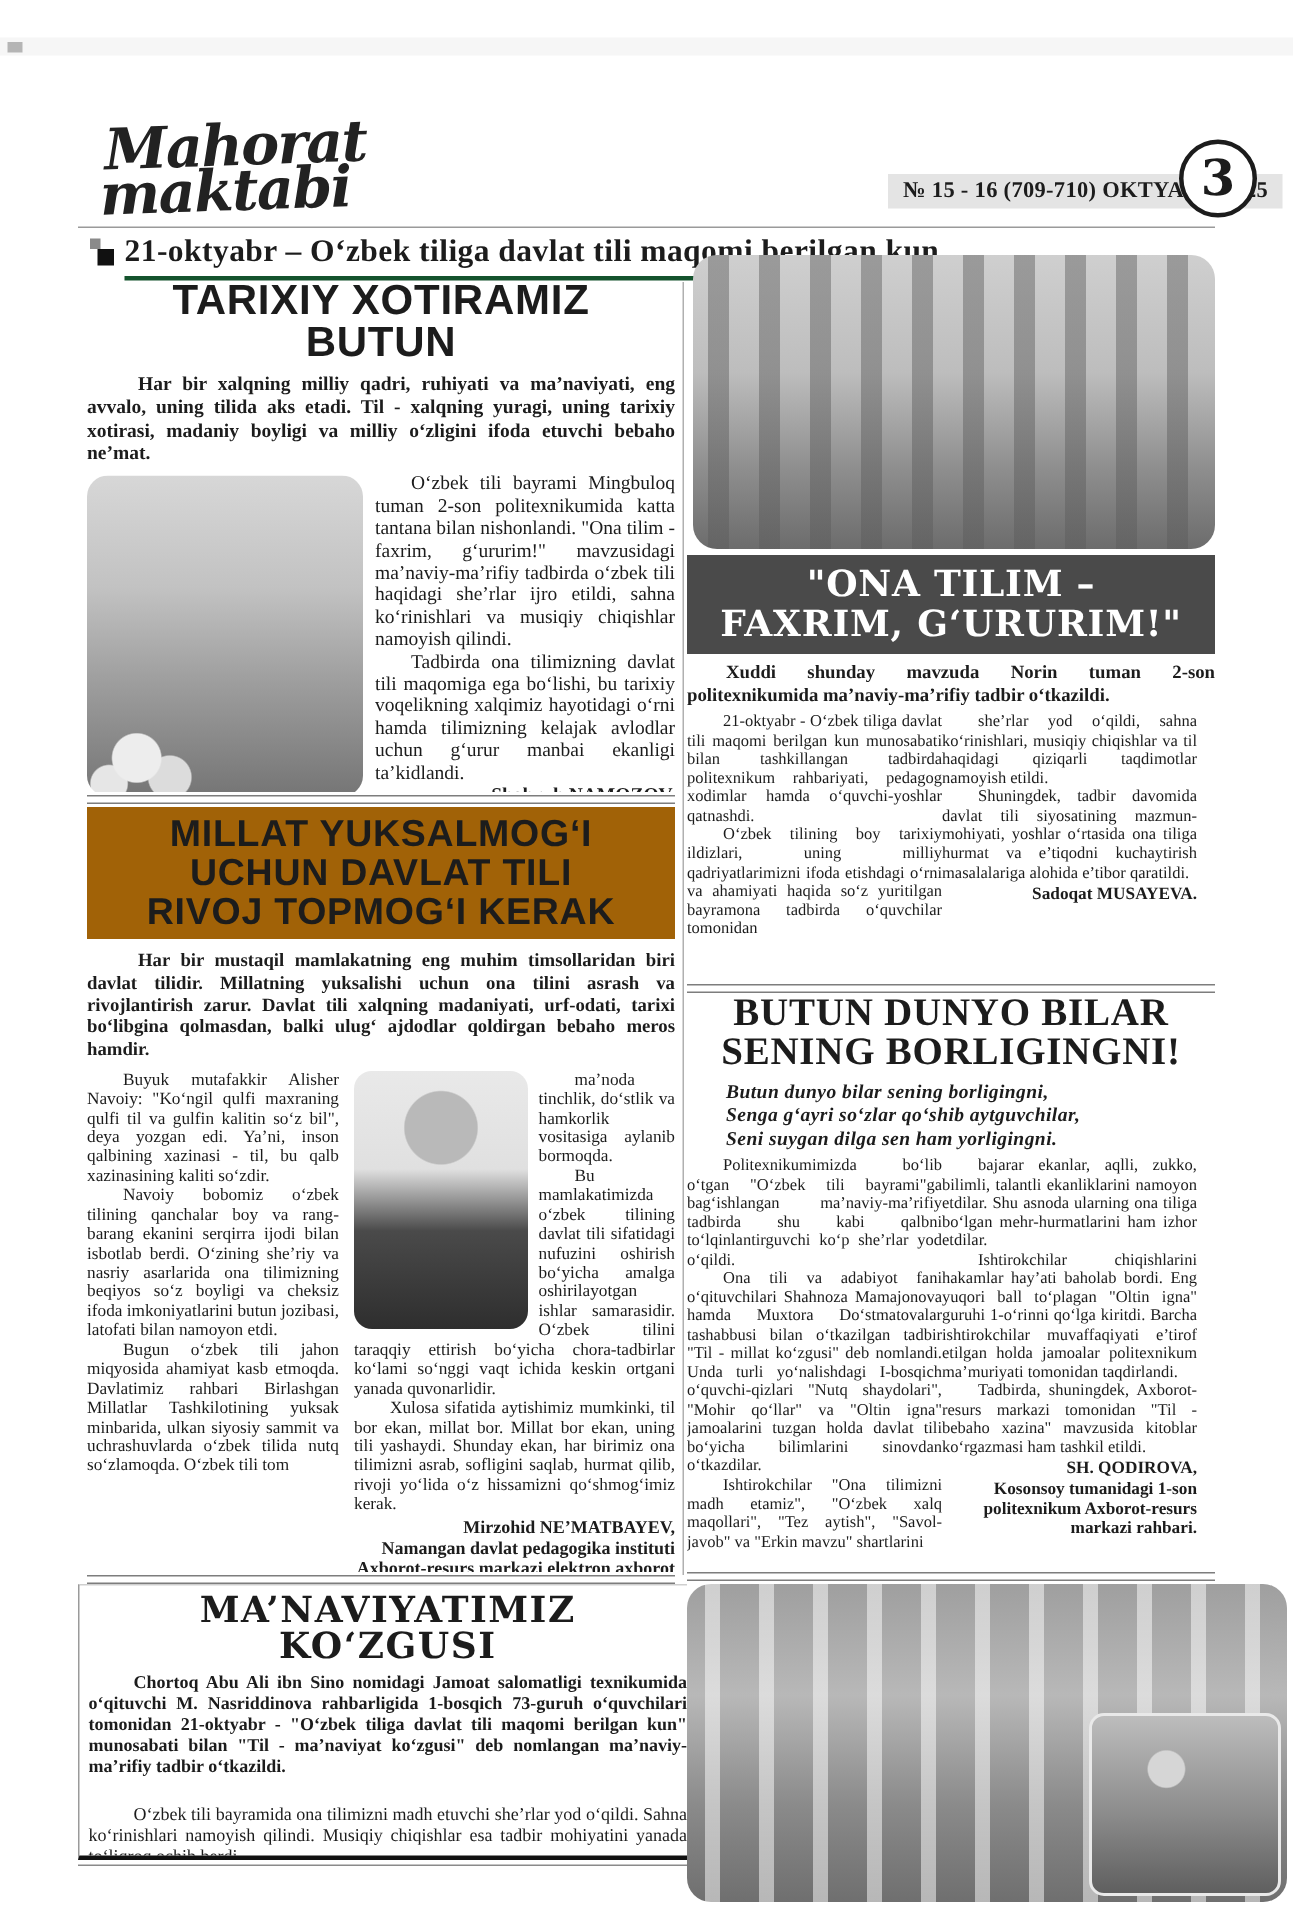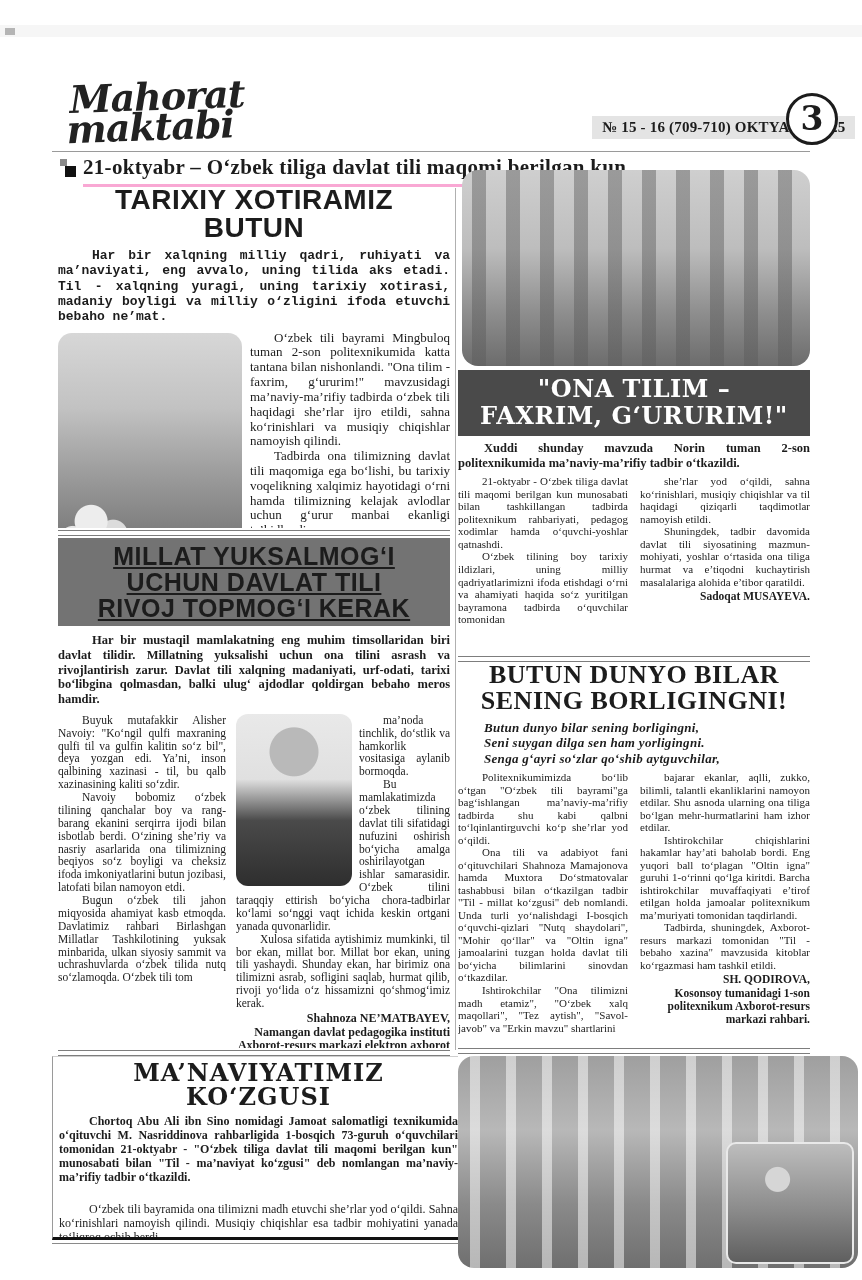--- a/index.html
+++ b/index.html
@@ -18,53 +18,53 @@
   .page-circle{position:absolute;left:786px;top:93px;width:46px;height:46px;border:3px solid #1c1c1c;
         border-radius:50%;text-align:center;line-height:46px;font-size:33px;font-weight:bold;
         font-family:"DejaVu Serif",serif;background:#fff;}
   .mast-rule{position:absolute;left:52px;top:151px;width:758px;height:1px;background:#9a9a9a;}
 
   
   .banner{position:absolute;left:60px;top:155px;display:flex;align-items:flex-start;}
   .banner-bullet{position:relative;width:16px;height:22px;margin-right:7px;margin-top:4px;}
   .banner-bullet .sq1{position:absolute;left:0;top:0;width:7px;height:7px;background:#8a8a8a;}
   .banner-bullet .sq2{position:absolute;left:5px;top:7px;width:11px;height:11px;background:#111;}
-  .banner-text{font-weight:bold;font-size:21px;letter-spacing:.3px;border-bottom:3px solid #f9a8d4;
+  .banner-text{font-weight:bold;font-size:21px;letter-spacing:.3px;border-bottom:3px solid #14532d;
         padding-bottom:4px;}
   .banner-marker{font-size:9px;margin-left:2px;align-self:flex-end;padding-bottom:6px;}
 
   .v-divider{position:absolute;left:455px;top:188px;width:1px;height:862px;background:#b0b0b0;}
 
   .rule-double{height:4px;border-top:1px solid #7d7d7d;border-bottom:1px solid #7d7d7d;}
   .abs-rule{position:absolute;}
 
   
   .jtext p{margin:0;text-indent:24px;text-align:justify;}
   .byline{text-align:right;font-weight:bold;}
 
   
   .art1{position:absolute;left:58px;top:186px;width:392px;height:342px;overflow:hidden;}
   .art1 .title{font-family:"Liberation Sans",sans-serif;font-weight:800;font-size:28px;
         line-height:1.0;text-align:center;letter-spacing:.5px;}
   .art1 .lead{font-weight:bold;font-size:13px;line-height:1.18;text-align:justify;
-        text-indent:34px;margin-top:6px;font-family:Liberation Mono, monospace;}
+        text-indent:34px;margin-top:6px;}
   .art1 .body{margin-top:6px;font-size:13px;line-height:1.14;}
   .photo{border-radius:14px;}
   .photo-stage{float:left;width:184px;height:214px;margin:2px 8px 2px 0;
         background:
           radial-gradient(circle at 18% 88%, #ededed 0 16px, rgba(0,0,0,0) 17px),
           radial-gradient(circle at 30% 94%, #dcdcdc 0 14px, rgba(0,0,0,0) 15px),
           radial-gradient(circle at 8% 96%, #e6e6e6 0 12px, rgba(0,0,0,0) 13px),
           linear-gradient(180deg,#d7d7d7 0%,#c2c2c2 35%,#9d9d9d 65%,#757575 100%);}
 
   
   .art2{position:absolute;left:58px;top:538px;width:392px;height:510px;overflow:hidden;}
-  .art2 .titlebox{background:#737373;padding:5px 2px;text-align:center;
+  .art2 .titlebox{background:#a16207;padding:5px 2px;text-align:center;
         font-family:"Liberation Sans",sans-serif;font-weight:800;font-size:25px;line-height:1.04;
-        letter-spacing:.5px;text-decoration:underline;}
+        letter-spacing:.5px;}
   .art2 .lead{font-weight:bold;font-size:12.5px;line-height:1.18;text-align:justify;
         text-indent:34px;margin-top:7px;}
   .art2-cols{display:flex;gap:10px;margin-top:7px;font-size:11.5px;line-height:1.12;}
   .art2-left{width:168px;}
   .art2-right{width:214px;}
   .photo-portrait{float:left;width:116px;height:172px;margin:0 7px 2px 0;border-radius:12px;
         background:
           radial-gradient(circle at 50% 22%, #b9b9b9 0 24px, rgba(0,0,0,0) 25px),
           linear-gradient(180deg,#e9e9e9 0%,#e0e0e0 38%,#4a4a4a 62%,#2e2e2e 100%);}
   .art2 .byline{font-size:12px;line-height:1.15;margin-top:2px;}
@@ -86,21 +86,21 @@
         background:
           repeating-linear-gradient(90deg, rgba(0,0,0,0) 0 10px, rgba(90,90,90,.45) 10px 24px, rgba(0,0,0,0) 24px 34px),
           linear-gradient(180deg,#cfcfcf 0%,#bdbdbd 40%,#8f8f8f 72%,#6c6c6c 100%);}
 
   .art3{position:absolute;left:458px;top:370px;width:352px;height:282px;overflow:hidden;}
   .art3 .titlebox{background:#4a4a4a;color:#fff;text-align:center;padding:6px 2px;
         font-family:"DejaVu Serif",serif;font-weight:800;font-size:24px;line-height:1.12;
         letter-spacing:.5px;}
   .art3 .lead{font-weight:bold;font-size:12.5px;line-height:1.18;text-align:justify;
         text-indent:26px;margin-top:5px;}
-  .cols2{display:flex;gap:12px;margin-top:5px;font-size:11px;line-height:1.14;}
+  .cols2{display:flex;margin-top:5px;font-size:11px;line-height:1.14;}
   .cols2 .c{width:170px;}
   .art3 .byline{font-size:11.5px;margin-top:2px;}
 
   .rule3{position:absolute;left:458px;top:656px;width:352px;}
   .rule2{position:absolute;left:58px;top:1050px;width:392px;}
   .rule1{position:absolute;left:58px;top:530px;width:392px;}
   .rule4{position:absolute;left:458px;top:1048px;width:352px;}
 
   .art4{position:absolute;left:458px;top:662px;width:352px;height:384px;overflow:hidden;}
   .art4 .title{font-family:"Liberation Serif",serif;font-weight:800;font-size:26px;line-height:1.0;
@@ -175,21 +175,21 @@
         <p>Buyuk mutafakkir Alisher Navoiy: "Ko‘ngil qulfi maxraning qulfi til va gulfin kalitin so‘z bil", deya yozgan edi. Ya’ni, inson qalbining xazinasi - til, bu qalb xazinasining kaliti so‘zdir.</p>
         <p>Navoiy bobomiz o‘zbek tilining qanchalar boy va rang-barang ekanini serqirra ijodi bilan isbotlab berdi. O‘zining she’riy va nasriy asarlarida ona tilimizning beqiyos so‘z boyligi va cheksiz ifoda imkoniyatlarini butun jozibasi, latofati bilan namoyon etdi.</p>
         <p>Bugun o‘zbek tili jahon miqyosida ahamiyat kasb etmoqda. Davlatimiz rahbari Birlashgan Millatlar Tashkilotining yuksak minbarida, ulkan siyosiy sammit va uchrashuvlarda o‘zbek tilida nutq so‘zlamoqda. O‘zbek tili tom</p>
       </div>
       <div class="art2-right">
         <div class="photo photo-portrait"></div>
         <p>ma’noda tinchlik, do‘stlik va hamkorlik vositasiga aylanib bormoqda.</p>
         <p>Bu mamlakatimizda o‘zbek tilining davlat tili sifatidagi nufuzini oshirish bo‘yicha amalga oshirilayotgan ishlar samarasidir. O‘zbek tilini taraqqiy ettirish bo‘yicha chora-tadbirlar ko‘lami so‘nggi vaqt ichida keskin ortgani yanada quvonarlidir.</p>
         <p>Xulosa sifatida aytishimiz mumkinki, til bor ekan, millat bor. Millat bor ekan, uning tili yashaydi. Shunday ekan, har birimiz ona tilimizni asrab, sofligini saqlab, hurmat qilib, rivoji yo‘lida o‘z hissamizni qo‘shmog‘imiz kerak.</p>
         <div class="byline">
-          <div>Shahnoza NE’MATBAYEV,</div>
+          <div>Mirzohid NE’MATBAYEV,</div>
           <div>Namangan davlat pedagogika instituti Axborot-resurs markazi elektron axborot resurslari bo‘limi mudiri.</div>
         </div>
       </div>
     </div>
   </div>
 
   <div class="artb">
     <div class="title">
       <div>MA’NAVIYATIMIZ</div>
       <div>KO‘ZGUSI</div>
@@ -221,22 +221,22 @@
     </div>
   </div>
 
   <div class="art4">
     <div class="title">
       <div>BUTUN DUNYO BILAR</div>
       <div>SENING BORLIGINGNI!</div>
     </div>
     <div class="poem">
       <div>Butun dunyo bilar sening borligingni,</div>
+      <div>Senga g‘ayri so‘zlar qo‘shib aytguvchilar,</div>
       <div>Seni suygan dilga sen ham yorligingni.</div>
-      <div>Senga g‘ayri so‘zlar qo‘shib aytguvchilar,</div>
     </div>
     <div class="cols2 jtext">
       <div class="c">
         <p>Politexnikumimizda bo‘lib o‘tgan "O‘zbek tili bayrami"ga bag‘ishlangan ma’naviy-ma’rifiy tadbirda shu kabi qalbni to‘lqinlantirguvchi ko‘p she’rlar yod o‘qildi.</p>
         <p>Ona tili va adabiyot fani o‘qituvchilari Shahnoza Mamajonova hamda Muxtora Do‘stmatovalar tashabbusi bilan o‘tkazilgan tadbir "Til - millat ko‘zgusi" deb nomlandi. Unda turli yo‘nalishdagi I-bosqich o‘quvchi-qizlari "Nutq shaydolari", "Mohir qo‘llar" va "Oltin igna" jamoalarini tuzgan holda davlat tili bo‘yicha bilimlarini sinovdan o‘tkazdilar.</p>
         <p>Ishtirokchilar "Ona tilimizni madh etamiz", "O‘zbek xalq maqollari", "Tez aytish", "Savol-javob" va "Erkin mavzu" shartlarini</p>
       </div>
       <div class="c">
         <p>bajarar ekanlar, aqlli, zukko, bilimli, talantli ekanliklarini namoyon etdilar. Shu asnoda ularning ona tiliga bo‘lgan mehr-hurmatlarini ham izhor etdilar.</p>
         <p>Ishtirokchilar chiqishlarini hakamlar hay’ati baholab bordi. Eng yuqori ball to‘plagan "Oltin igna" guruhi 1-o‘rinni qo‘lga kiritdi. Barcha ishtirokchilar muvaffaqiyati e’tirof etilgan holda jamoalar politexnikum ma’muriyati tomonidan taqdirlandi.</p>

